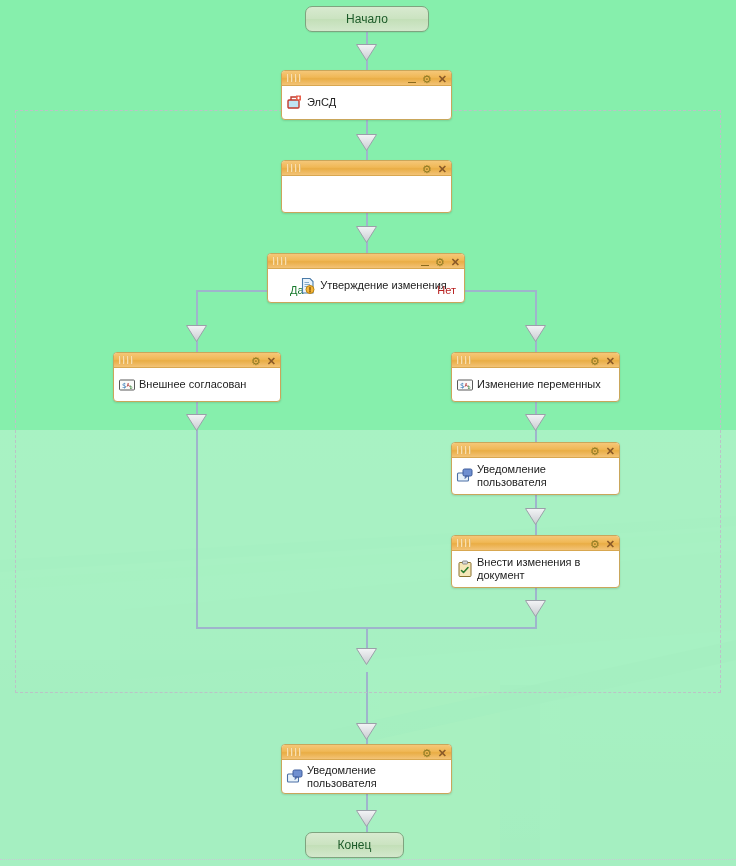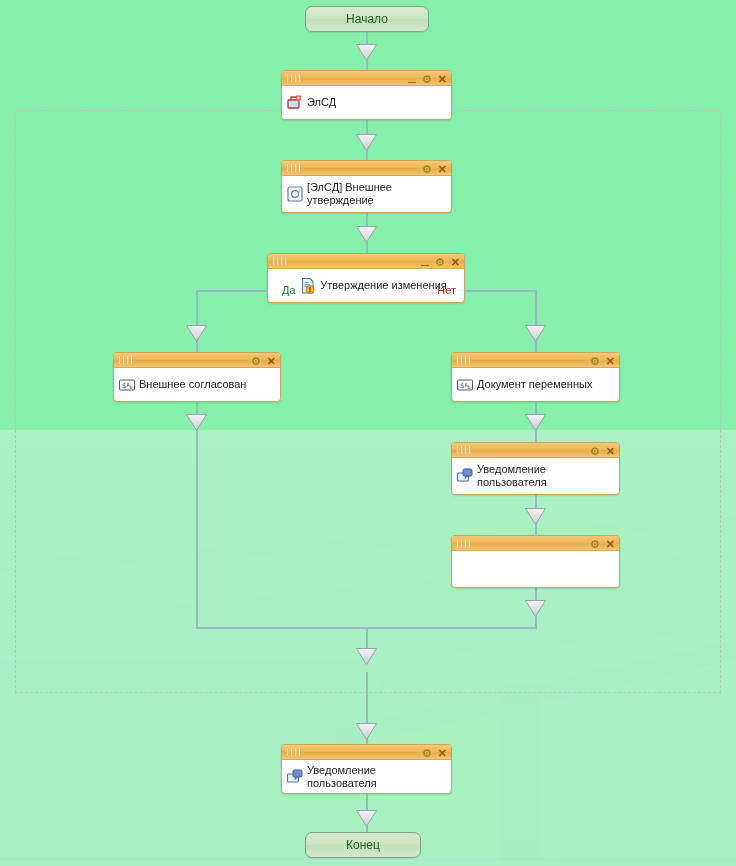--- a/index.html
+++ b/index.html
@@ -127,21 +127,21 @@
     flex: 1 1 auto;
   }
 
   
   .branch-label {
     position: absolute;
     font-size: 11px;
     top: 50%;
     transform: translateY(-2px);
   }
-  .branch-yes { left: 14px; color: #17792c; }
+  .branch-yes { left: 22px; color: #17792c; }
   .branch-no  { right: 8px; color: #b82020; }
   .decision-body { justify-content: center; }
   .decision-body .node-icon { margin-left: 0; }
 
   
   .line-v, .line-h {
     position: absolute;
     background: #9fb4cc;
   }
   .line-v { width: 2px; }
@@ -286,29 +286,20 @@
   </div>
 
   <div class="node" style="left:281px; top:160px; width:171px; height:53px;">
     <div class="node-header">
       <span class="grip"><i></i><i></i><i></i><i></i></span>
       <span class="hdr-btns">
         <span class="hdr-btn gear">⚙</span>
         <span class="hdr-btn close">✕</span>
       </span>
     </div>
-    <div class="node-body">
-      <span class="node-icon">
-        <svg viewBox="0 0 18 18" width="18" height="18">
-          <rect x="2" y="2" width="14" height="14" rx="1.5" fill="#f7fbfd" stroke="#5b7fa6" stroke-width="1.2"></rect>
-          <circle cx="9" cy="9" r="3.4" fill="none" stroke="#5b7fa6" stroke-width="1.2"></circle>
-        </svg>
-      </span>
-      <span class="node-label">[ЭлСД] Внешнее утверждение</span>
-    </div>
   </div>
 
   <div class="node" style="left:267px; top:253px; width:198px; height:50px;">
     <div class="node-header">
       <span class="grip"><i></i><i></i><i></i><i></i></span>
       <span class="hdr-btns">
         <span class="hdr-btn min"></span>
         <span class="hdr-btn gear">⚙</span>
         <span class="hdr-btn close">✕</span>
       </span>
@@ -359,21 +350,21 @@
     </div>
     <div class="node-body">
       <span class="node-icon">
         <svg viewBox="0 0 18 18" width="18" height="18">
           <rect x="1.5" y="4" width="15" height="10" rx="1" fill="#fafafa" stroke="#5a5a5a" stroke-width="1"></rect>
           <text x="4" y="11.8" font-family="DejaVu Sans Mono, monospace" font-size="7" fill="#1f6bb0">$</text>
           <text x="8.5" y="10.6" font-family="DejaVu Sans Mono, monospace" font-size="5.5" fill="#b03030">A</text>
           <text x="11.5" y="13.4" font-family="DejaVu Sans Mono, monospace" font-size="5" fill="#2a7a2a">b</text>
         </svg>
       </span>
-      <span class="node-label">Документ переменных</span>
+      <span class="node-label">Изменение переменных</span>
     </div>
   </div>
 
   <div class="node" style="left:451px; top:442px; width:169px; height:53px;">
     <div class="node-header">
       <span class="grip"><i></i><i></i><i></i><i></i></span>
       <span class="hdr-btns">
         <span class="hdr-btn gear">⚙</span>
         <span class="hdr-btn close">✕</span>
       </span>
@@ -391,20 +382,30 @@
   </div>
 
   <div class="node" style="left:451px; top:535px; width:169px; height:53px;">
     <div class="node-header">
       <span class="grip"><i></i><i></i><i></i><i></i></span>
       <span class="hdr-btns">
         <span class="hdr-btn gear">⚙</span>
         <span class="hdr-btn close">✕</span>
       </span>
     </div>
+    <div class="node-body">
+      <span class="node-icon">
+        <svg viewBox="0 0 18 18" width="18" height="18">
+          <rect x="3" y="2.5" width="12" height="14" rx="1" fill="#f6e7b8" stroke="#8a7330" stroke-width="1"></rect>
+          <rect x="6.5" y="1" width="5" height="3" rx="0.8" fill="#d8d8d8" stroke="#777" stroke-width="0.8"></rect>
+          <path d="M5.5 10.5 L7.5 12.5 L12 7.5" fill="none" stroke="#2e7d32" stroke-width="1.6" stroke-linecap="round" stroke-linejoin="round"></path>
+        </svg>
+      </span>
+      <span class="node-label">Внести изменения в документ</span>
+    </div>
   </div>
 
   <div class="node" style="left:281px; top:744px; width:171px; height:50px;">
     <div class="node-header">
       <span class="grip"><i></i><i></i><i></i><i></i></span>
       <span class="hdr-btns">
         <span class="hdr-btn gear">⚙</span>
         <span class="hdr-btn close">✕</span>
       </span>
     </div>
@@ -413,19 +414,19 @@
         <svg viewBox="0 0 18 18" width="18" height="18">
           <rect x="1.5" y="6" width="11" height="8" rx="1" fill="#e8f2fa" stroke="#4a6fa5" stroke-width="1.1"></rect>
           <rect x="7" y="2" width="9" height="7" rx="1.5" fill="#6f8fd0" stroke="#3f5c9b" stroke-width="1"></rect>
           <path d="M9.5 9 L9 11.5 L11.5 9 Z" fill="#6f8fd0" stroke="#3f5c9b" stroke-width="0.8"></path>
         </svg>
       </span>
       <span class="node-label">Уведомление пользователя</span>
     </div>
   </div>
 
-  <div class="terminator" style="left:305px; top:832px; width:116px; height:26px;">
+  <div class="terminator" style="left:305px; top:832px; width:99px; height:26px;">
     <span>Конец</span>
   </div>
 
   <div class="bottom-rule"></div>
 
 </div>
 
 </body></html>

